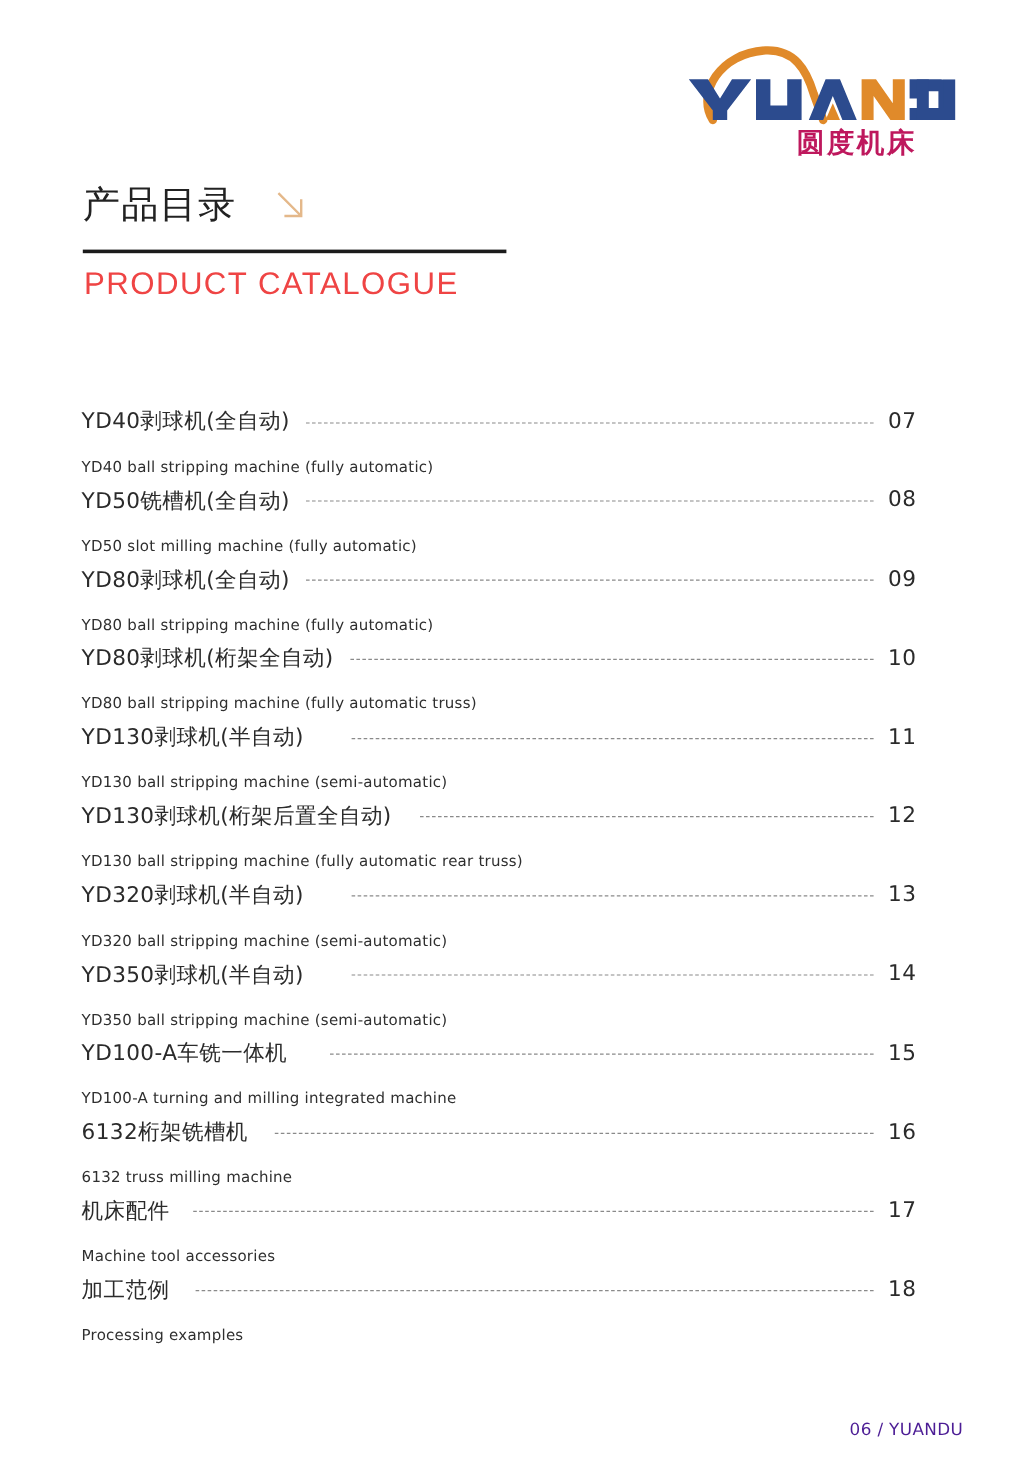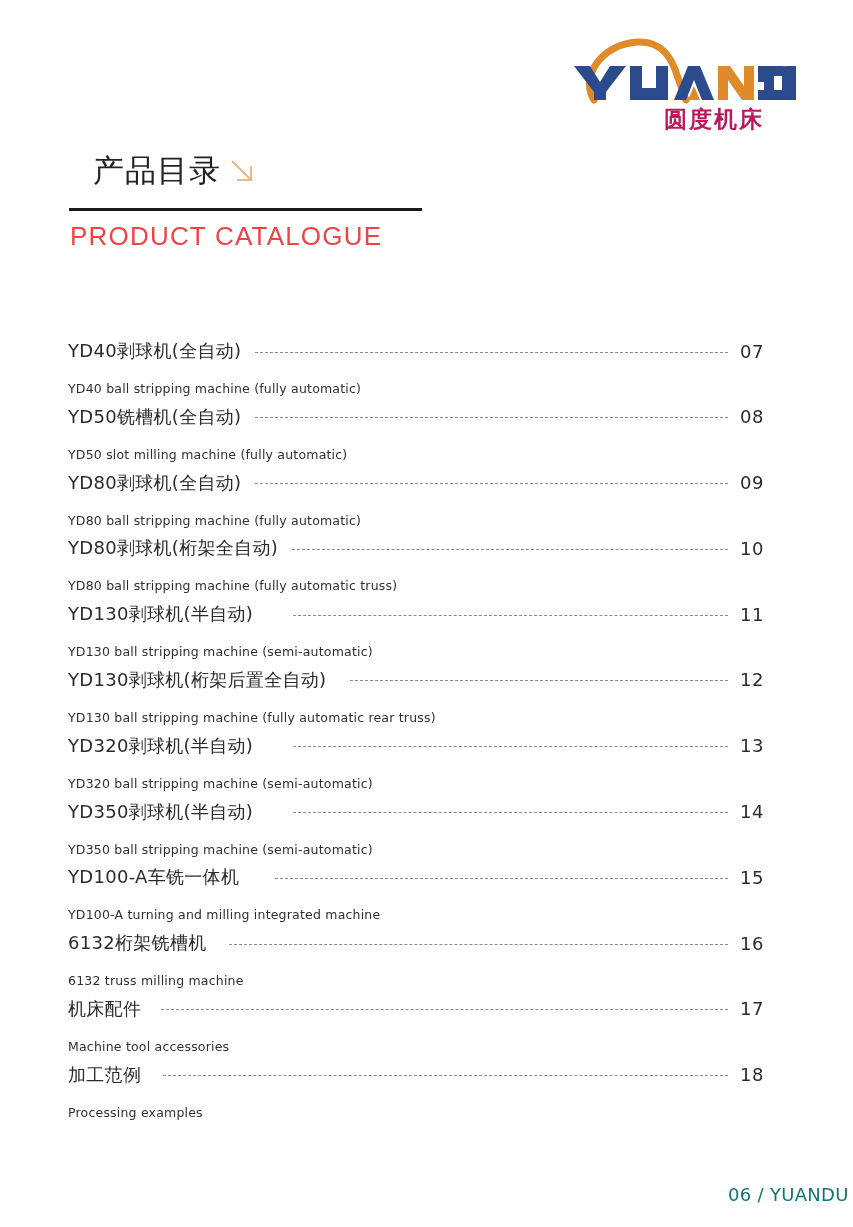--- a/index.html
+++ b/index.html
@@ -37,21 +37,20 @@
 
     
     .title-cn {
       position: absolute;
       left: 69px;
       top: 150px;
       font-size: 31px;
       color: #222;
       letter-spacing: 1px;
       font-weight: 500;
-      margin-left: 24px;
     }
     .arrow-icon {
       position: absolute;
       left: 229px;
       top: 158px;
       width: 26px;
       height: 26px;
     }
     .title-rule {
       position: absolute;
@@ -115,24 +114,23 @@
       margin-top: 16px;
       white-space: nowrap;
       letter-spacing: 0.2px;
     }
 
     
     .footer {
       position: absolute;
       left: 708px;
       top: 1184px;
-      font-size: 18px;
-      color: #0f766e;
+      font-size: 14px;
+      color: #4c1d95;
       letter-spacing: 0.3px;
-      margin-left: 20px;
     }
   </style>
 </head>
 <body>
 
 <div class="logo">
   <svg width="235" height="70" viewBox="0 0 235 70">
 
     <path d="M24 62 C 10 40, 30 6, 68 4 C 92 3, 102 20, 108 40 L 116 62" fill="none" stroke="#e08a2a" stroke-width="7" stroke-linecap="round"></path>
 

